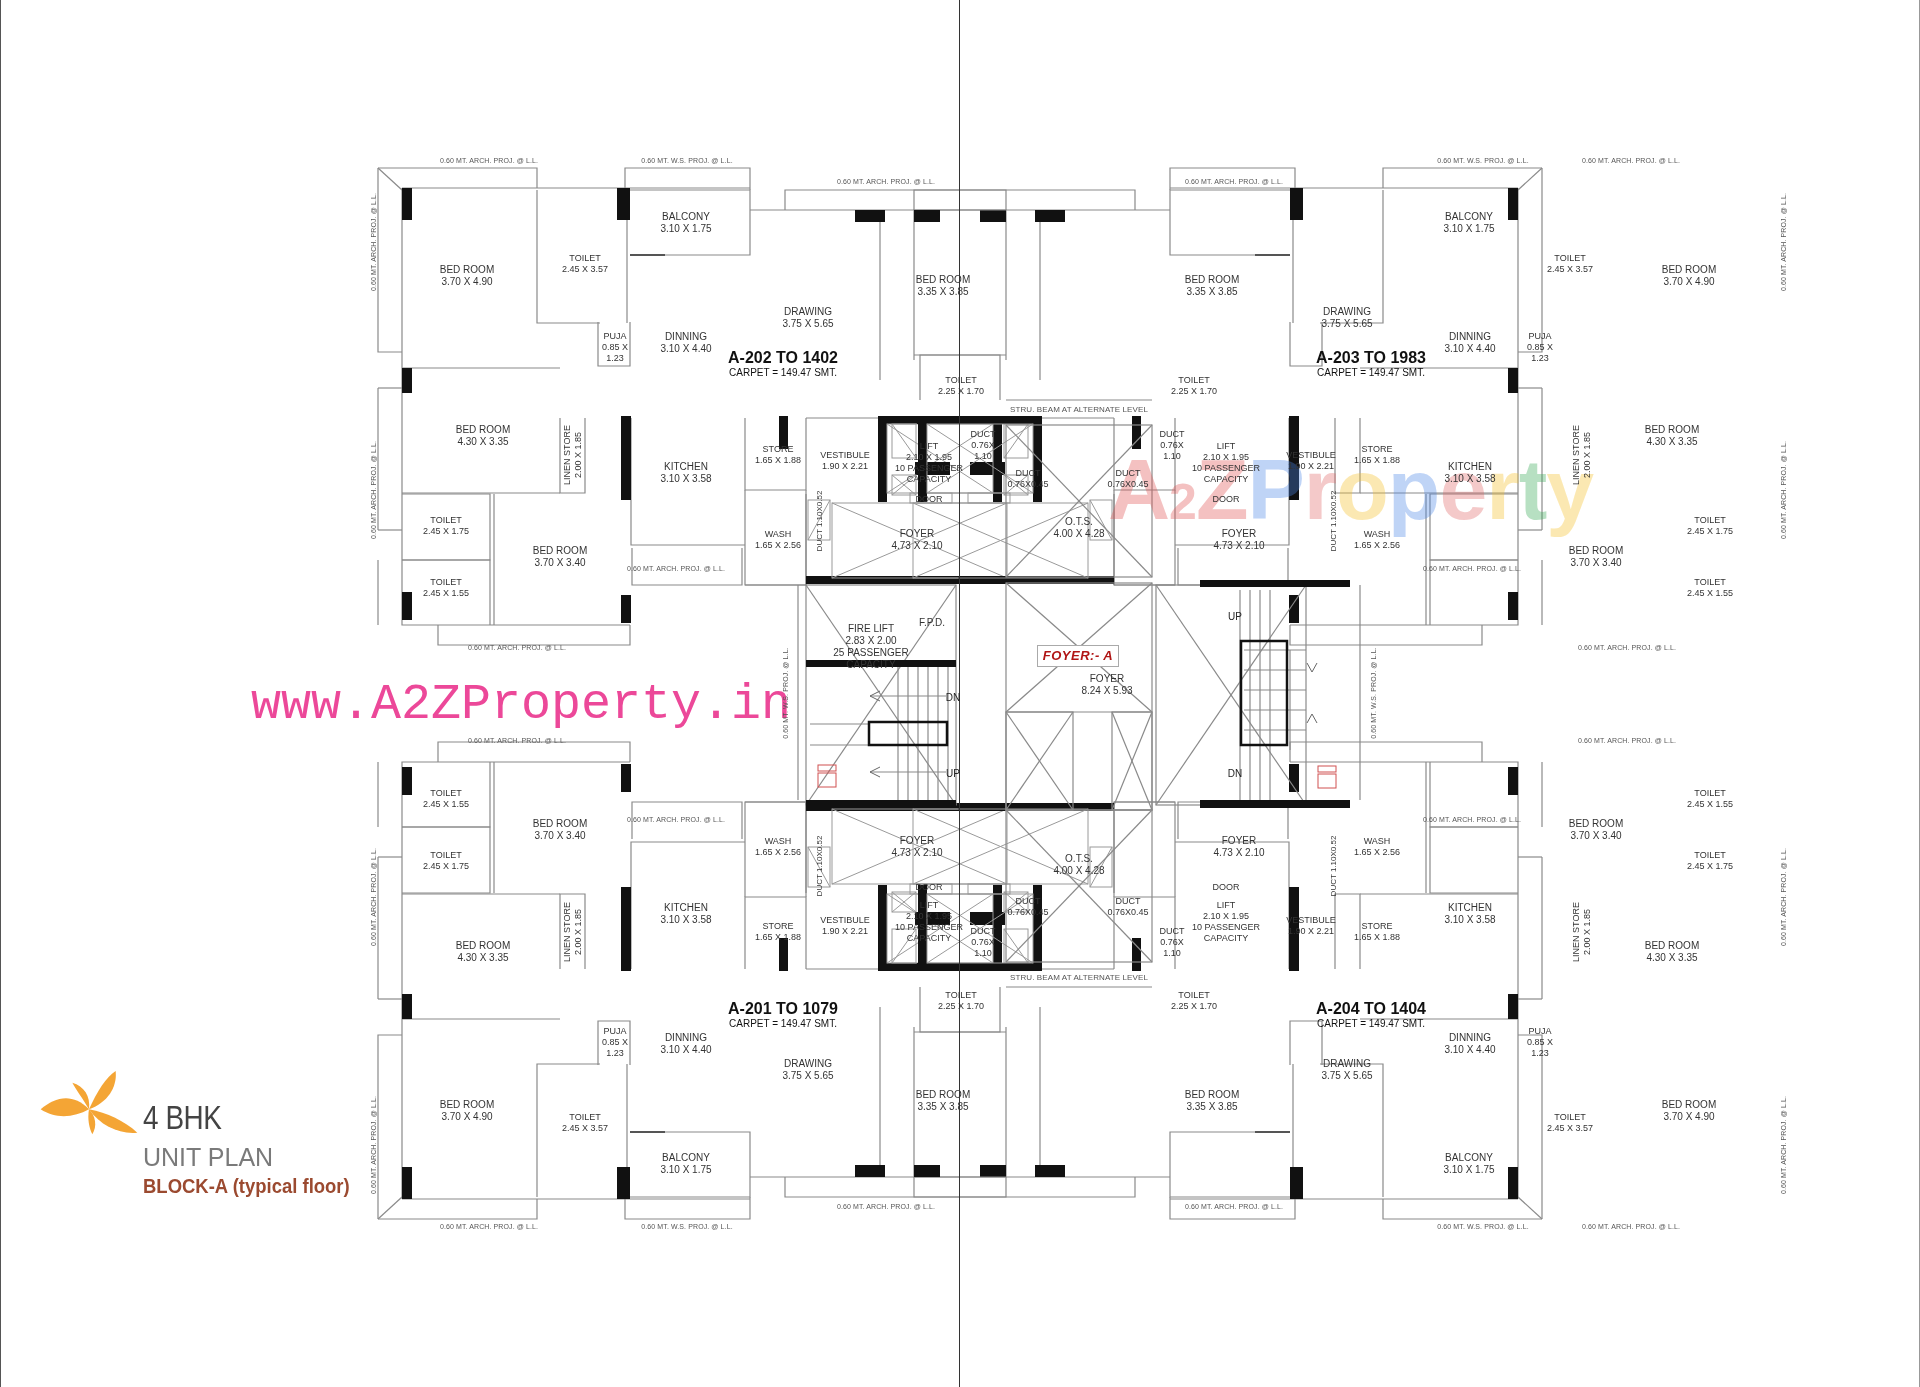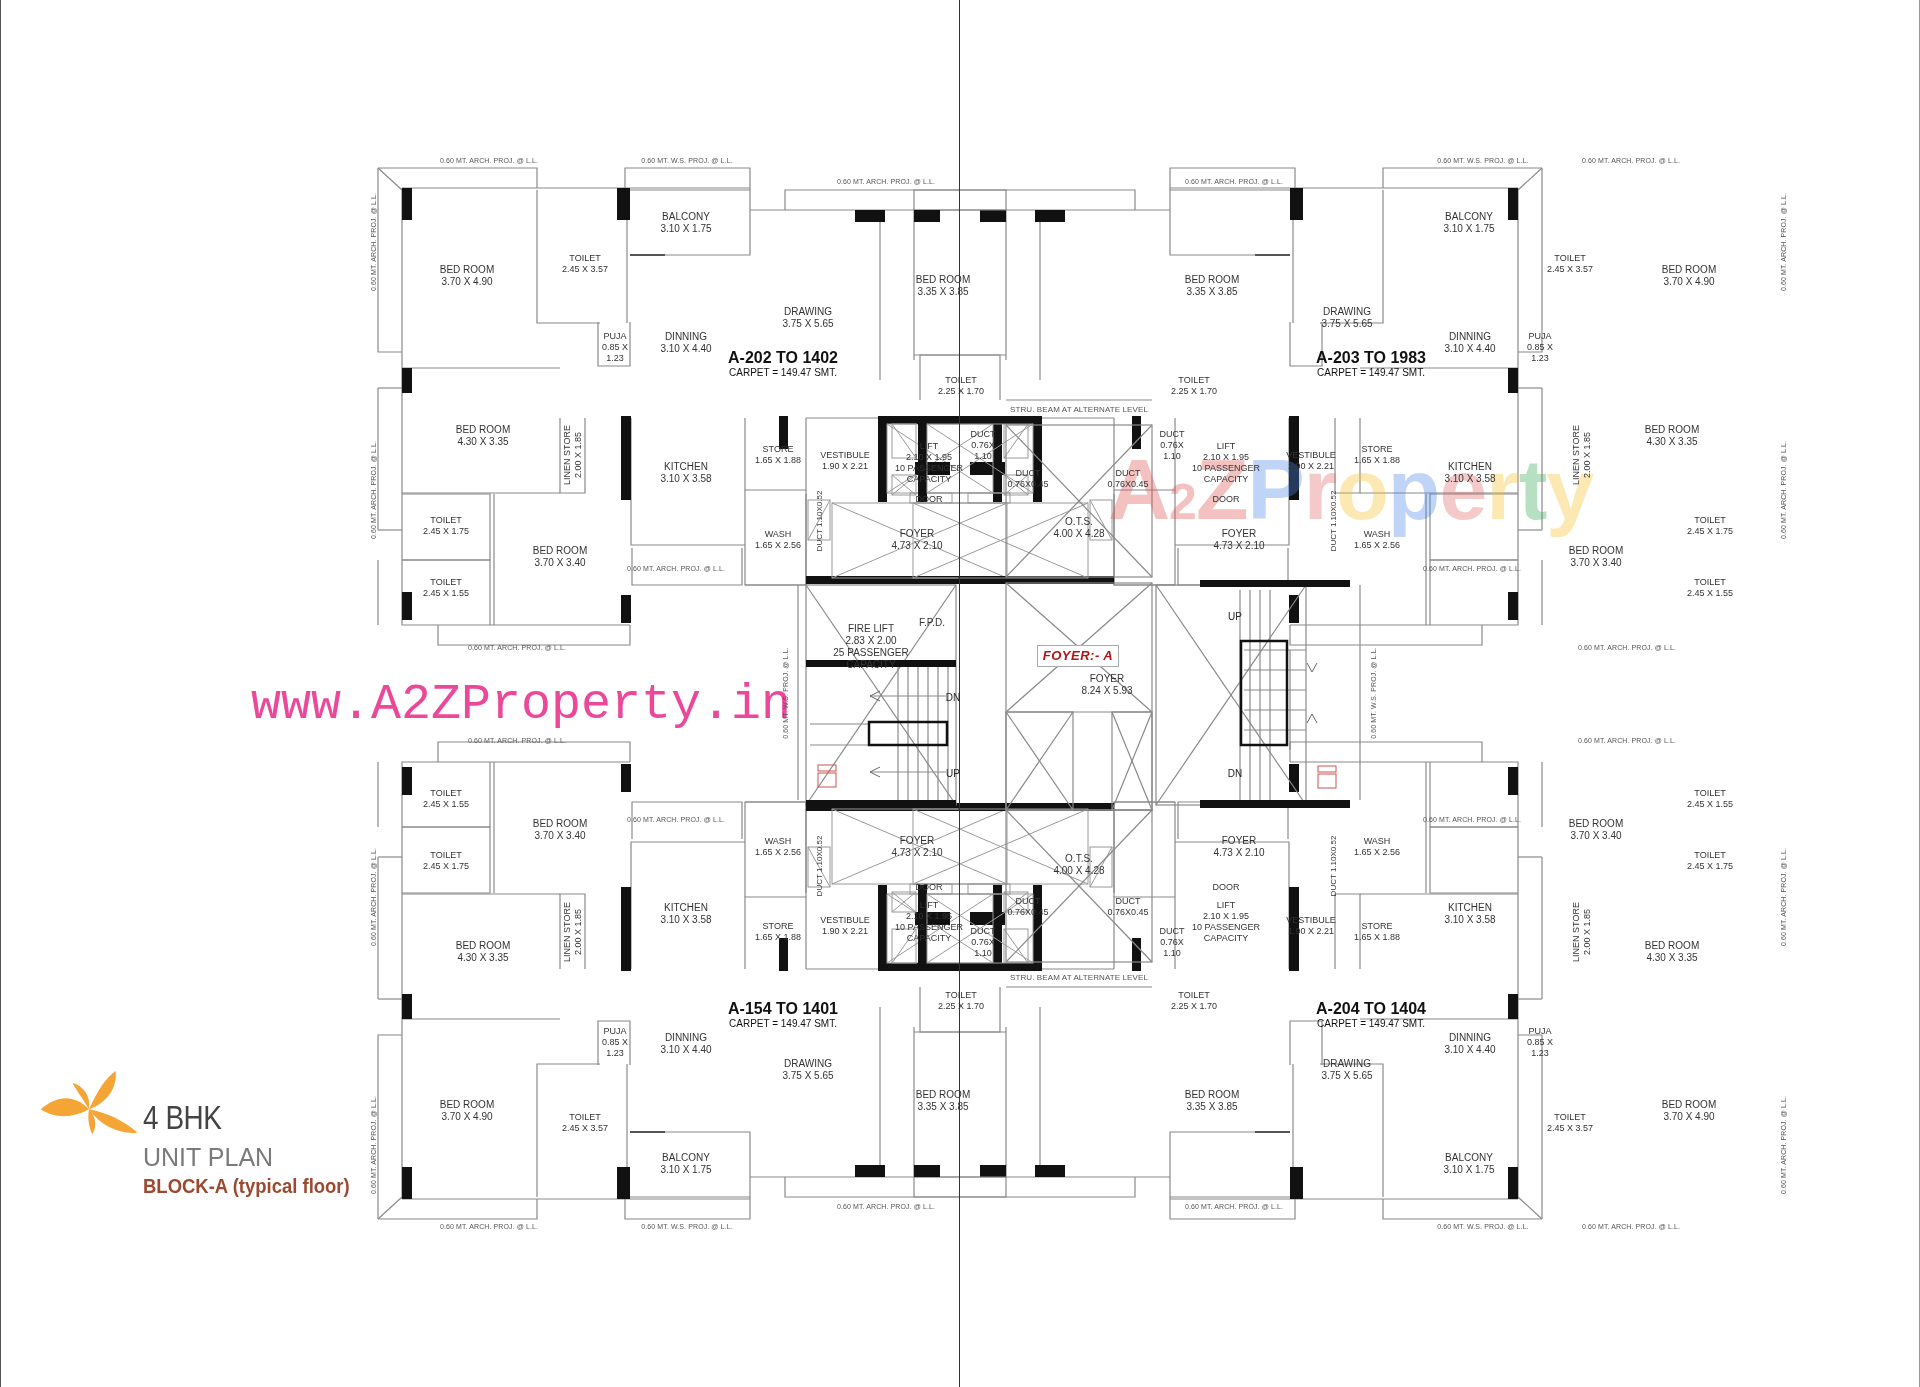--- a/index.html
+++ b/index.html
@@ -379,21 +379,21 @@
   <div class="proj" style="left:1483px;top:160px">0.60 MT. W.S. PROJ. @ L.L.</div>
   <div class="proj" style="left:1234px;top:181px">0.60 MT. ARCH. PROJ. @ L.L.</div>
   <div class="proj v" style="left:1783px;top:242px">0.60 MT. ARCH. PROJ. @ L.L.</div>
   <div class="proj v" style="left:1783px;top:490px">0.60 MT. ARCH. PROJ. @ L.L.</div>
   <div class="proj" style="left:1472px;top:568px">0.60 MT. ARCH. PROJ. @ L.L.</div>
   <div class="proj" style="left:1627px;top:647px">0.60 MT. ARCH. PROJ. @ L.L.</div>
 </div>
 
 <div>
   <div class="unit-title" style="left:783px;top:1015px">
-      <span class="t">A-154 TO 1401</span>
+      <span class="t">A-201 TO 1079</span>
       <span class="c">CARPET = 149.47 SMT.</span>
     </div>
   <div class="lbl" style="left:467px;top:1111px">
       <span class="n">BED ROOM</span>
       <span class="d">3.70 X 4.90</span>
     </div>
   <div class="lbl small" style="left:585px;top:1123px">
       <span class="n">TOILET</span>
       <span class="d">2.45 X 3.57</span>
     </div>

